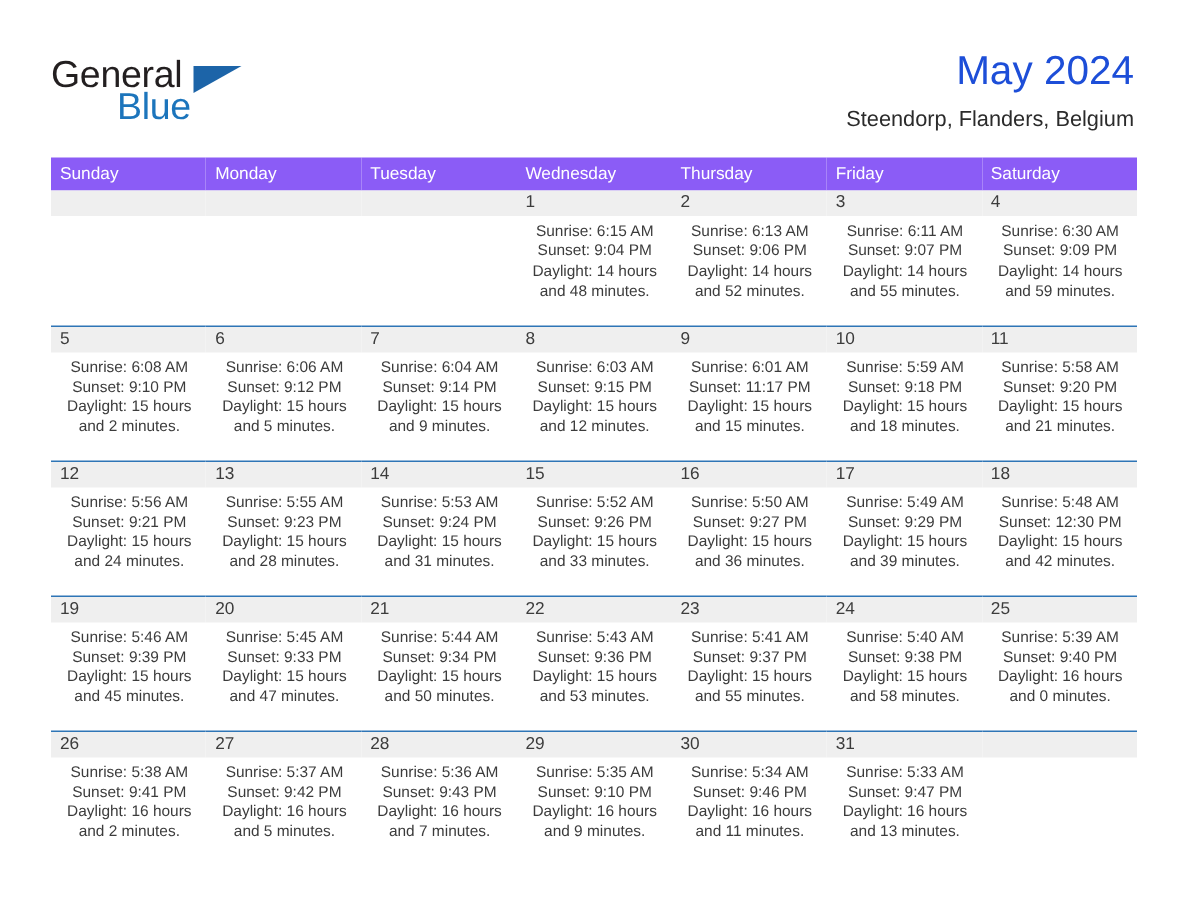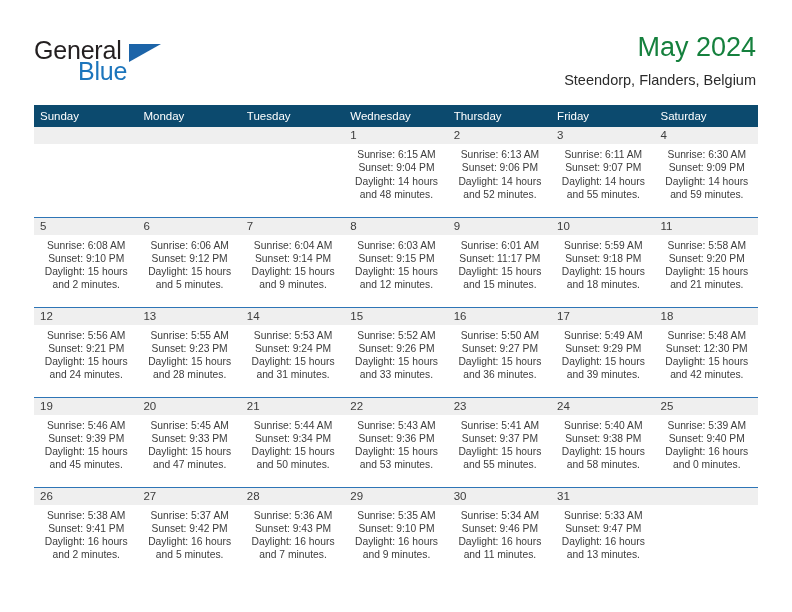--- a/index.html
+++ b/index.html
@@ -58,21 +58,21 @@
   }
 
   .title-block {
     position: absolute;
     right: 36px;
     top: 30px;
     text-align: right;
   }
   .cal-title {
     font-size: 27px;
-    color: #15803d;
+    color: #1d4ed8;
     line-height: 34px;
     font-weight: normal;
     margin: 0;
     font-family: "Liberation Sans", sans-serif;
   }
   .cal-subtitle {
     font-size: 14.5px;
     color: #2b2b2b;
     line-height: 20px;
     margin: 6px 0 0 12px;
@@ -82,21 +82,21 @@
   
   .calendar {
     position: absolute;
     left: 34px;
     top: 105px;
     width: 724px;
     border-collapse: collapse;
     table-layout: fixed;
   }
   .calendar th {
-    background: #0c4a6e;
+    background: #8b5cf6;
     color: #ffffff;
     font-size: 11.5px;
     font-weight: normal;
     text-align: left;
     padding: 5px 0 5px 6px;
     height: 21px;
     line-height: 12px;
     font-family: "Liberation Sans", sans-serif;
   }
   .calendar td {

